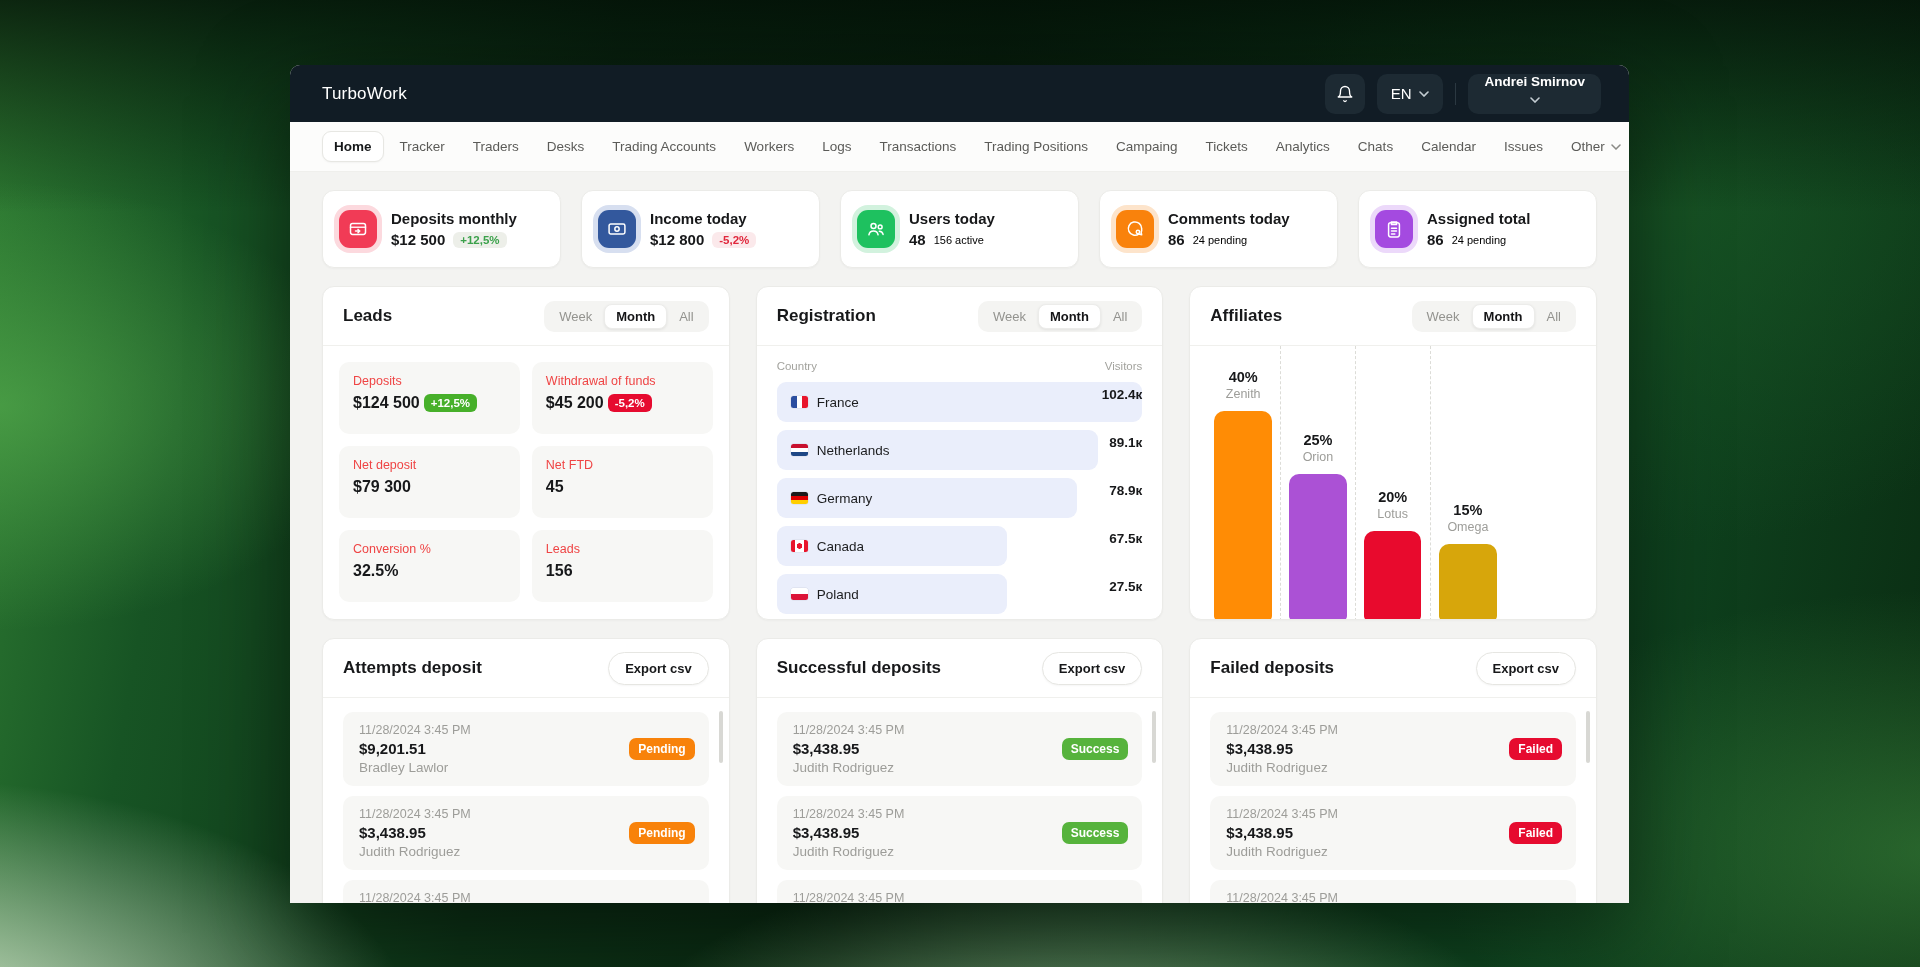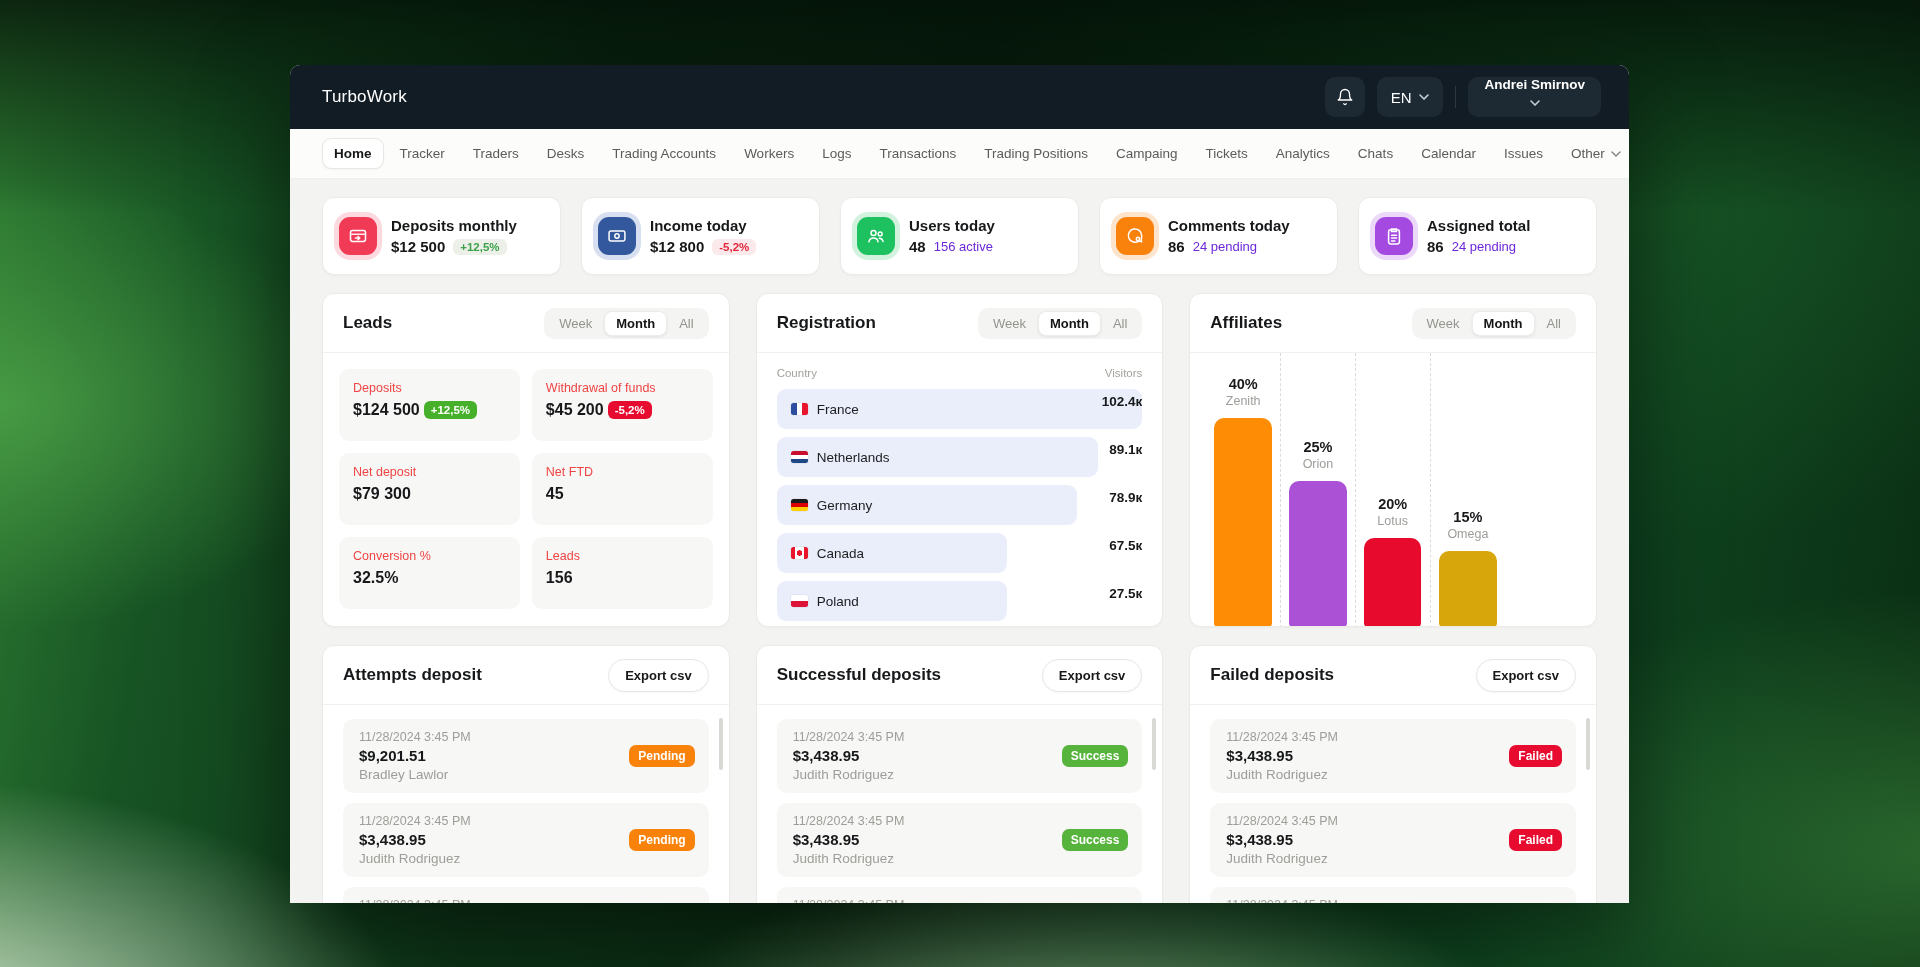--- a/index.html
+++ b/index.html
@@ -20,21 +20,21 @@
 
   
   .window{
     position:absolute; left:290px; top:65px; width:1339px; height:838px;
     border-radius:10px 10px 0 0; overflow:hidden; background:#f3f3f1;
     box-shadow:0 30px 90px rgba(0,0,0,.5);
   }
 
   
   .app-header{
-    height:64px; background:#111c25; display:flex; align-items:center;
+    height:57px; background:#111c25; display:flex; align-items:center;
     justify-content:space-between; padding:0 28px 0 32px;
   }
   .brand{ color:#fff; font-size:17px; font-weight:500; letter-spacing:.2px; }
   .header-right{ display:flex; align-items:center; gap:12px; }
   .hbtn{
     background:#1d2a33; border:none; border-radius:10px; color:#fff;
     display:flex; align-items:center; gap:8px; cursor:pointer;
     font-family:inherit; font-size:15px;
   }
   .icon-btn{ width:40px; height:40px; justify-content:center; }
@@ -66,21 +66,21 @@
     display:flex; align-items:center; gap:14px; padding:0 16px;
     box-shadow:0 1px 2px rgba(20,20,20,.03);
   }
   .tile{ width:38px; height:38px; border-radius:11px; flex:0 0 auto;
     display:flex; align-items:center; justify-content:center; }
   .tile svg{ width:20px; height:20px; }
   .sc-text{ min-width:0; }
   .sc-title{ font-size:15px; font-weight:600; color:#17181a; margin-bottom:4px; white-space:nowrap; }
   .sc-line{ display:flex; align-items:center; gap:8px; }
   .sc-value{ font-size:15px; font-weight:700; color:#17181a; }
-  .sc-sub{ font-size:13px; color:#6d28d9; }
+  .sc-sub{ font-size:11px; color:#000000; }
   .pill{ font-size:11.5px; font-weight:600; padding:2px 7px; border-radius:6px; }
   .pill-up{ background:#edefe9; color:#3ba14b; }
   .pill-down{ background:#fbe9eb; color:#e0273c; }
 
   
   .panels-row{ display:grid; grid-template-columns:repeat(3,1fr); gap:26px; }
   .panel{
     background:#fff; border:1px solid #ebebe8; border-radius:12px; overflow:hidden;
     box-shadow:0 1px 2px rgba(20,20,20,.03); position:relative;
   }

